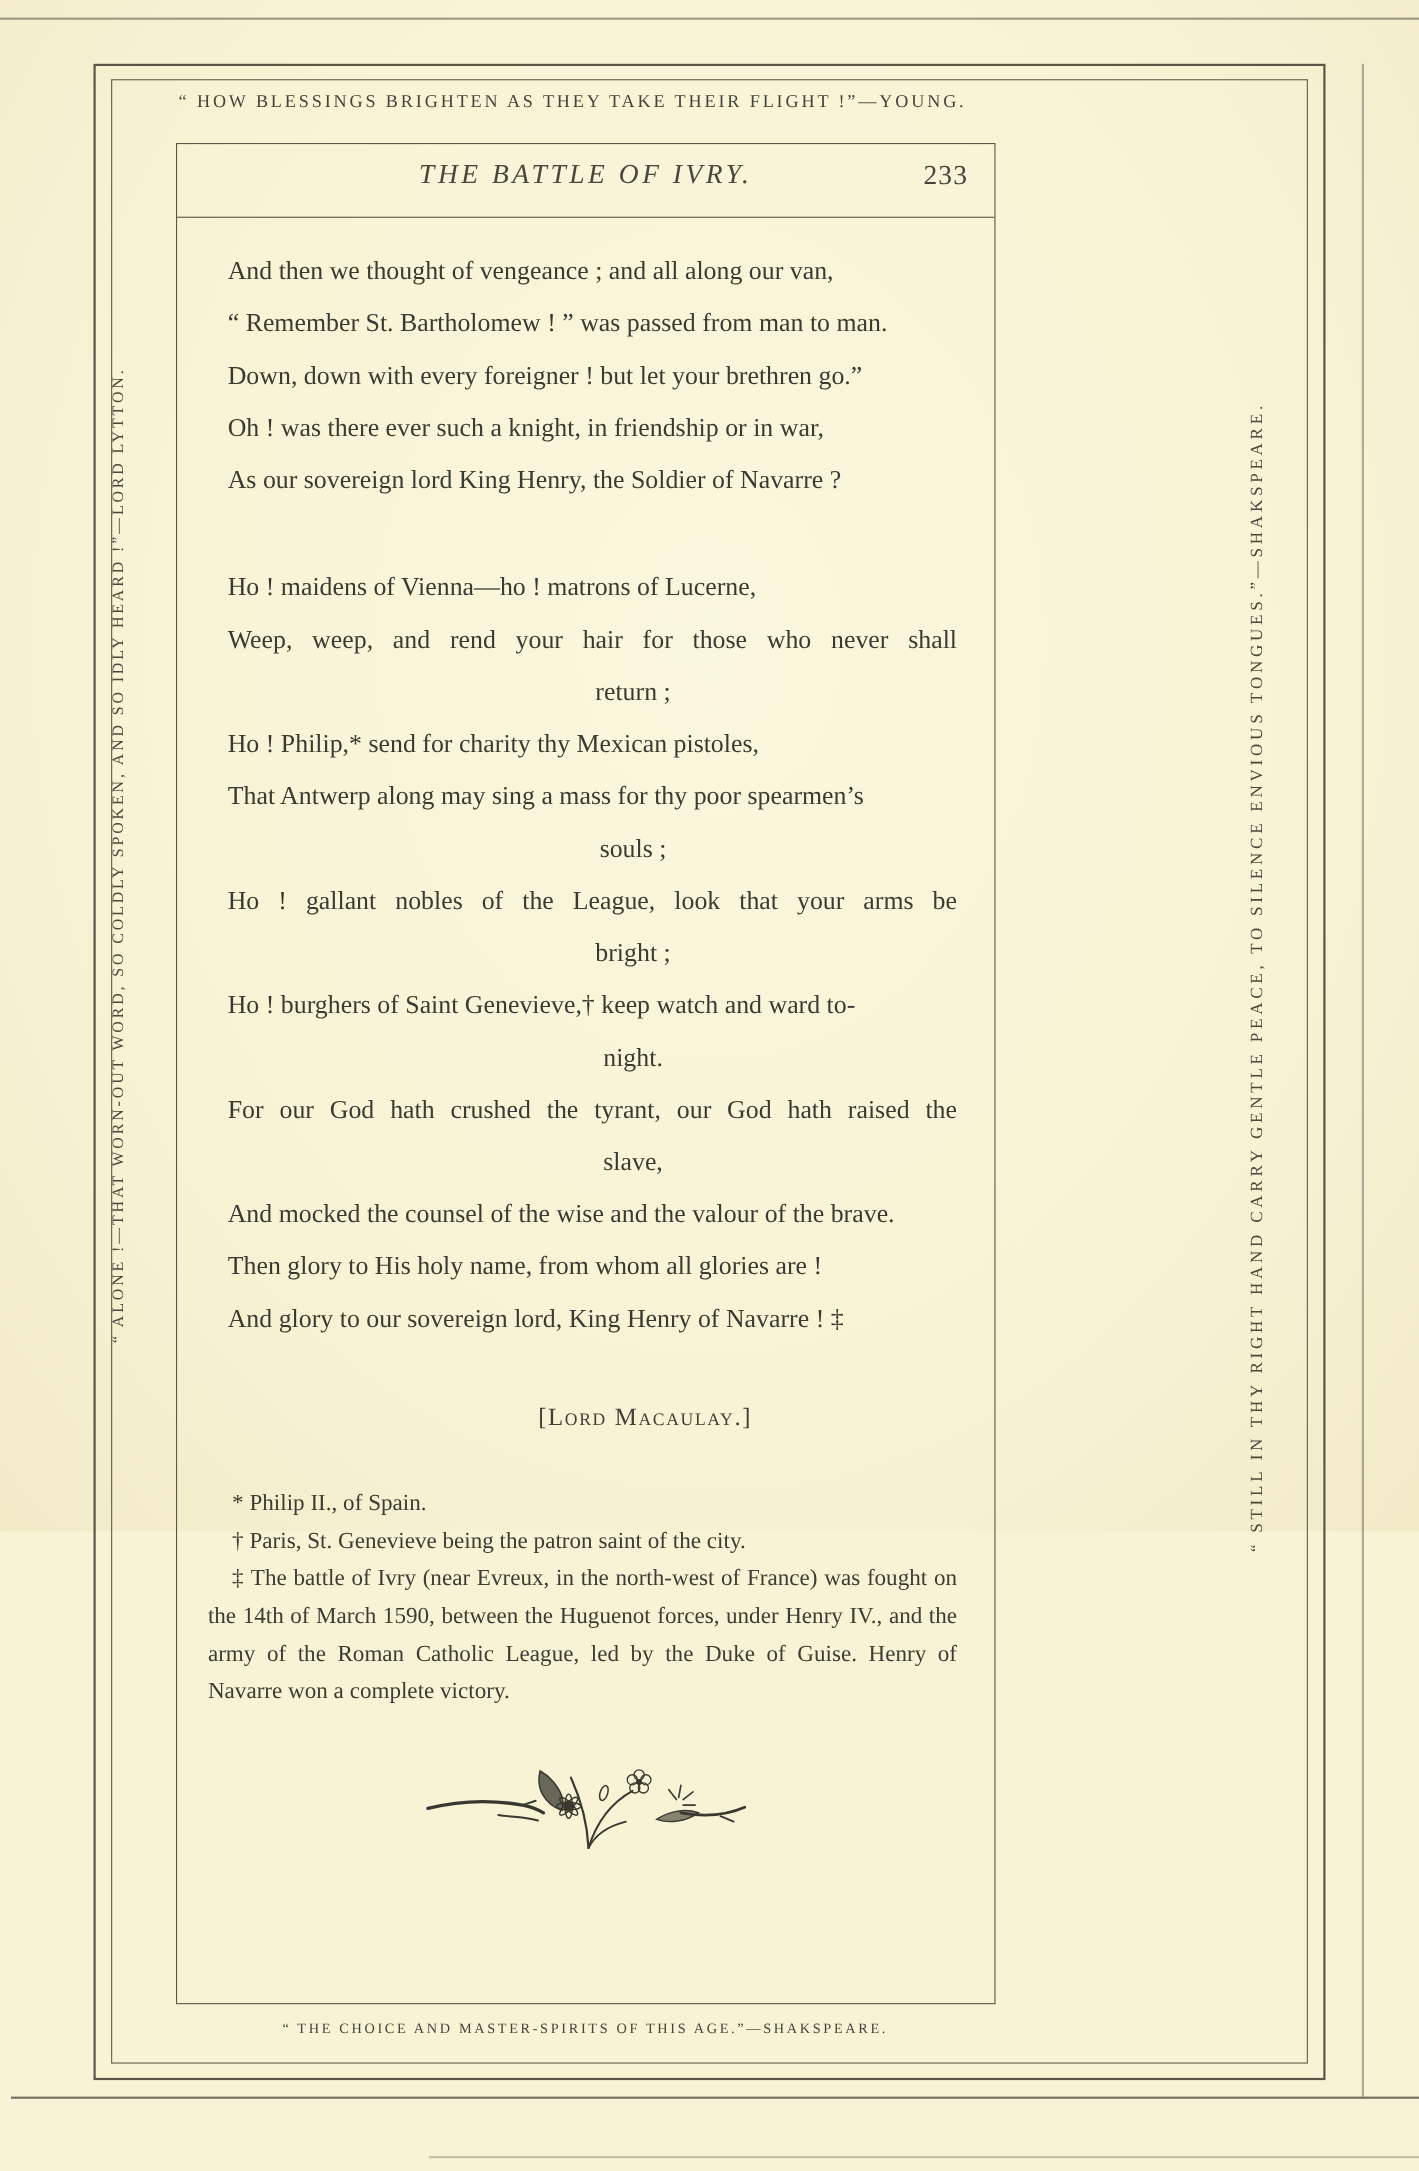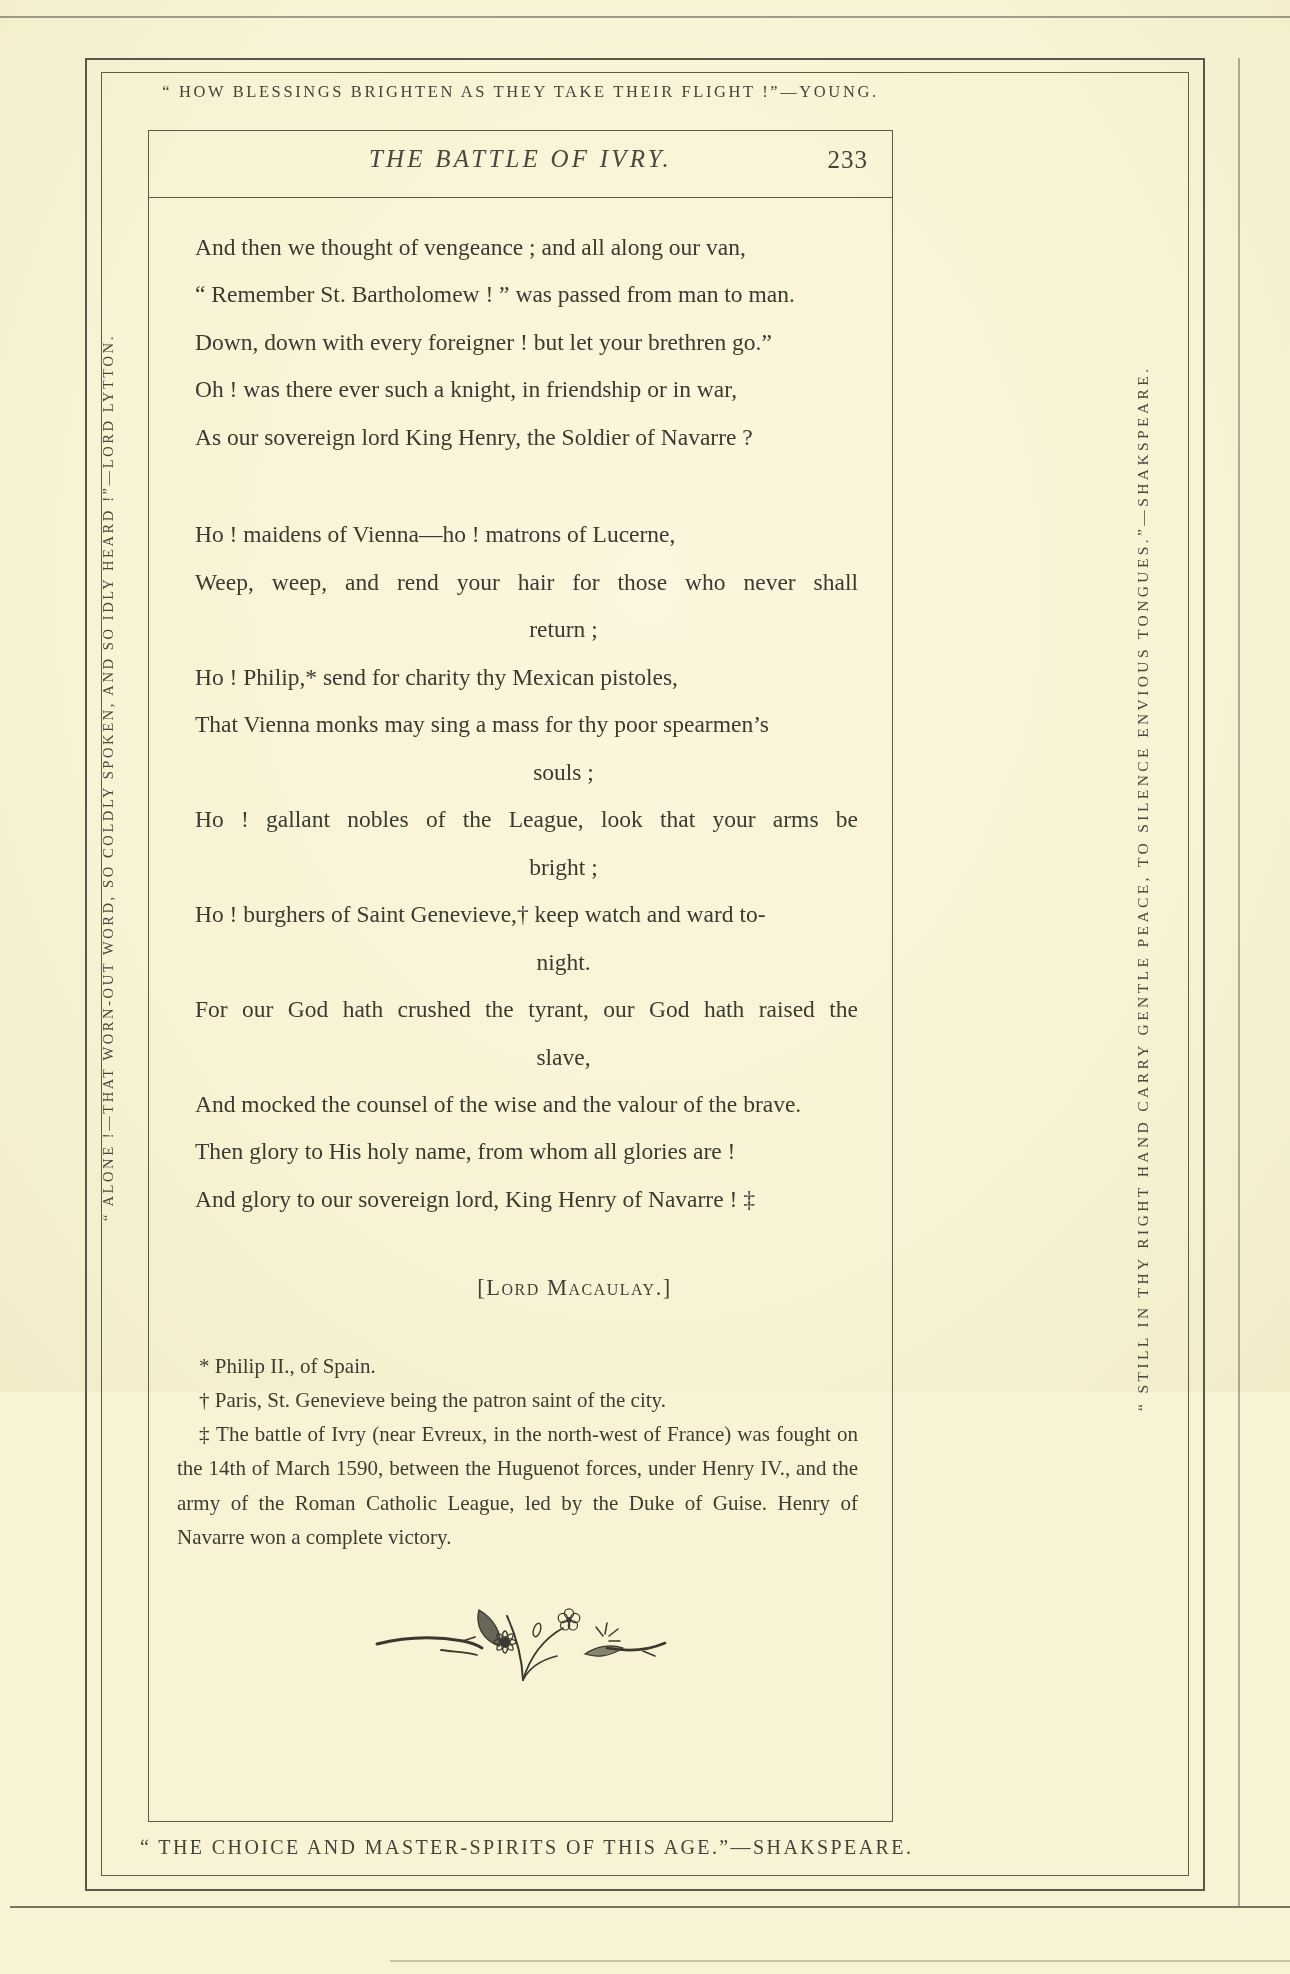--- a/index.html
+++ b/index.html
@@ -29,41 +29,41 @@
     position:absolute;left:101px;top:72px;width:1088px;height:1804px;
     border:1.5px solid #5f5c4c;box-sizing:border-box;
   }
   
   .header-quote{
     position:absolute;left:148px;top:82px;width:745px;
     text-align:center;font-size:16.5px;letter-spacing:2.6px;
     color:#45433a;white-space:nowrap;
   }
   .footer-quote{
-    position:absolute;left:140px;top:1836px;width:760px;
-    text-align:center;font-size:20px;letter-spacing:2.4px;
+    position:absolute;left:152px;top:1836px;width:760px;
+    text-align:center;font-size:13px;letter-spacing:2.4px;
     color:#45433a;white-space:nowrap;
   }
   
   .vquote{
     position:absolute;
     writing-mode:vertical-rl;transform:rotate(180deg);
     text-align:center;color:#4a473c;white-space:nowrap;
   }
   .vquote-left{
     left:100px;top:295px;height:965px;width:36px;
     font-size:14.5px;letter-spacing:2.6px;
   }
   .vquote-right{
     left:1134px;top:268px;height:1240px;width:40px;
     font-size:15.5px;letter-spacing:3.4px;
   }
   
   .panel{
-    position:absolute;left:148px;top:130px;width:745px;height:1692px;
+    position:absolute;left:160px;top:130px;width:745px;height:1692px;
     border:1.7px solid #5b5849;box-sizing:border-box;
   }
   .title-row{position:relative;margin-top:14px;height:40px;}
   .page-title{
     text-align:center;font-style:italic;font-size:25px;
     letter-spacing:3.2px;color:#4a473d;
   }
   .page-number{
     position:absolute;right:24px;top:1px;font-size:25px;
     letter-spacing:1px;color:#45433a;
@@ -124,21 +124,21 @@
         <div class="pline">Down, down with every foreigner ! but let your brethren go.”</div>
         <div class="pline">Oh !  was there ever such a knight, in friendship or in war,</div>
         <div class="pline">As our sovereign lord King Henry, the Soldier of Navarre ?</div>
       </div>
 
       <div class="stanza">
         <div class="pline">Ho !  maidens of Vienna—ho !  matrons of Lucerne,</div>
         <div class="pline j">Weep, weep, and rend your hair for those who never shall</div>
         <div class="pline carry">return ;</div>
         <div class="pline">Ho !  Philip,* send for charity thy Mexican pistoles,</div>
-        <div class="pline">That Vienna monks may sing a mass for thy poor spearmen’s</div>
+        <div class="pline">That Antwerp along may sing a mass for thy poor spearmen’s</div>
         <div class="pline carry">souls ;</div>
         <div class="pline j">Ho !  gallant nobles of the League, look that your arms be</div>
         <div class="pline carry">bright ;</div>
         <div class="pline">Ho !  burghers of Saint Genevieve,† keep watch and ward to-</div>
         <div class="pline carry">night.</div>
         <div class="pline j">For our God hath crushed the tyrant, our God hath raised the</div>
         <div class="pline carry">slave,</div>
         <div class="pline">And mocked the counsel of the wise and the valour of the brave.</div>
         <div class="pline">Then glory to His holy name, from whom all glories are !</div>
         <div class="pline">And glory to our sovereign lord, King Henry of Navarre ! ‡</div>

